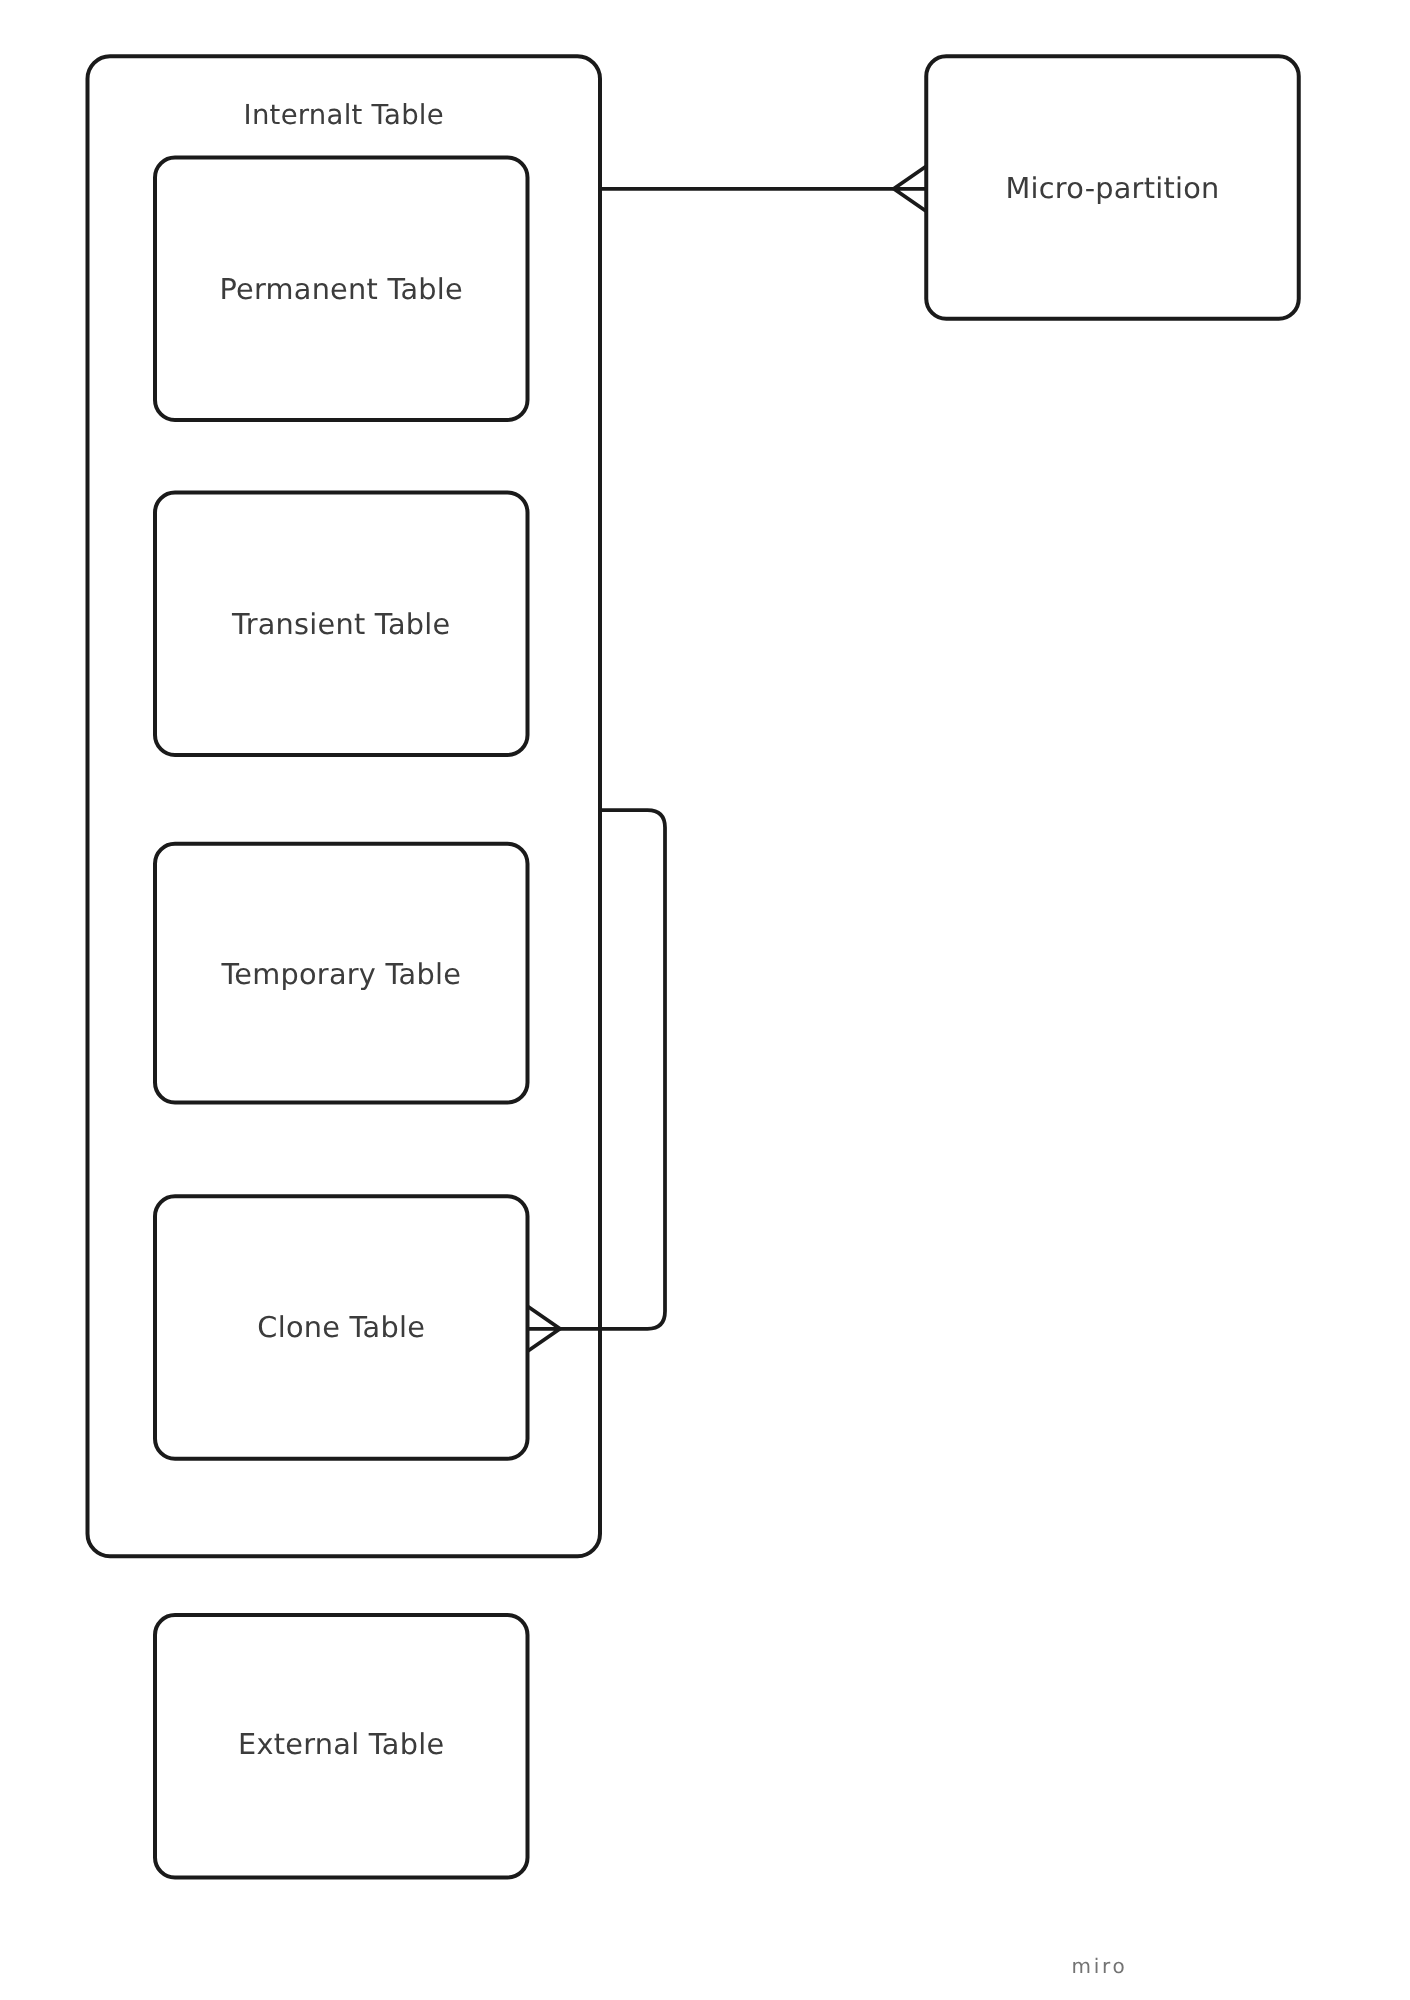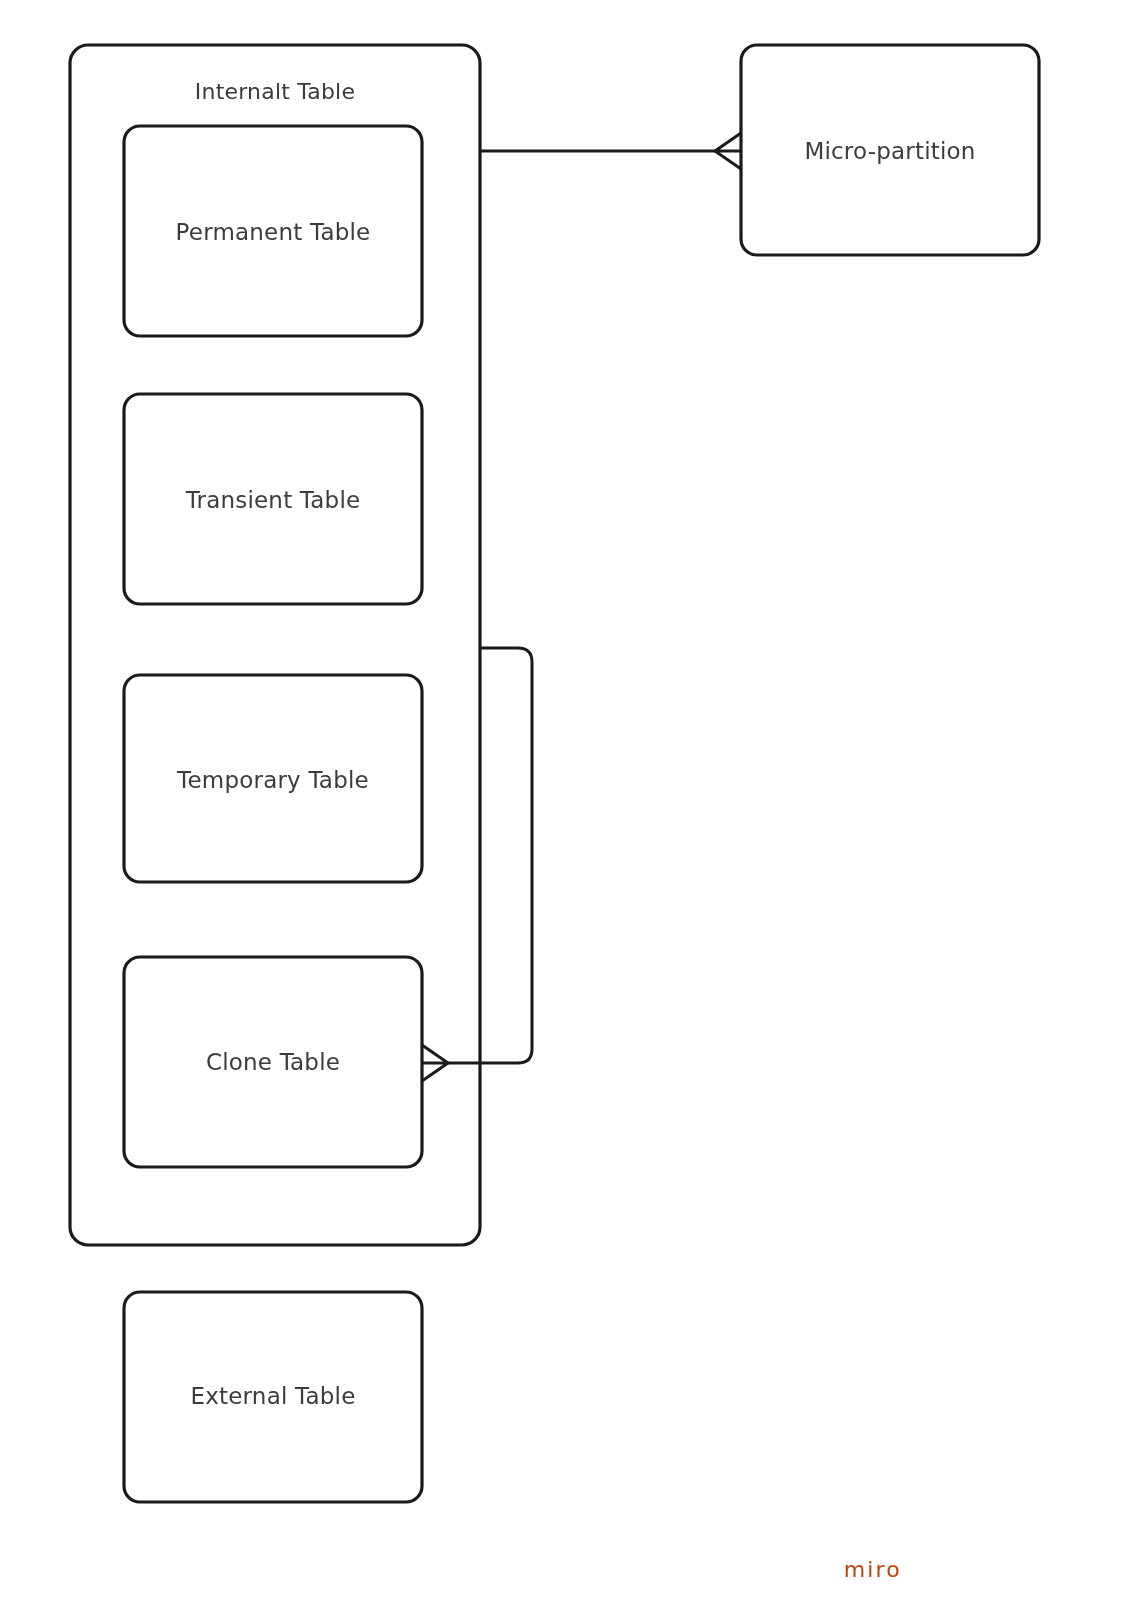--- a/index.html
+++ b/index.html
@@ -66,23 +66,23 @@
     fill: #3c3c3c;
     text-anchor: middle;
     dominant-baseline: middle;
     letter-spacing: 0.2px;
   }
   .watermark {
     position: absolute;
     right: 22px;
     bottom: 18px;
     font-family: "DejaVu Sans", "Liberation Sans", sans-serif;
-    font-size: 22px;
+    font-size: 16px;
     letter-spacing: 2.2px;
-    color: #c2410c;
+    color: #737373;
     user-select: none;
   }
 </style>
 </head>
 <body>
 
 <div id="canvas">
 
   <svg id="diagram-svg" viewBox="0 0 1128 1600">
 

